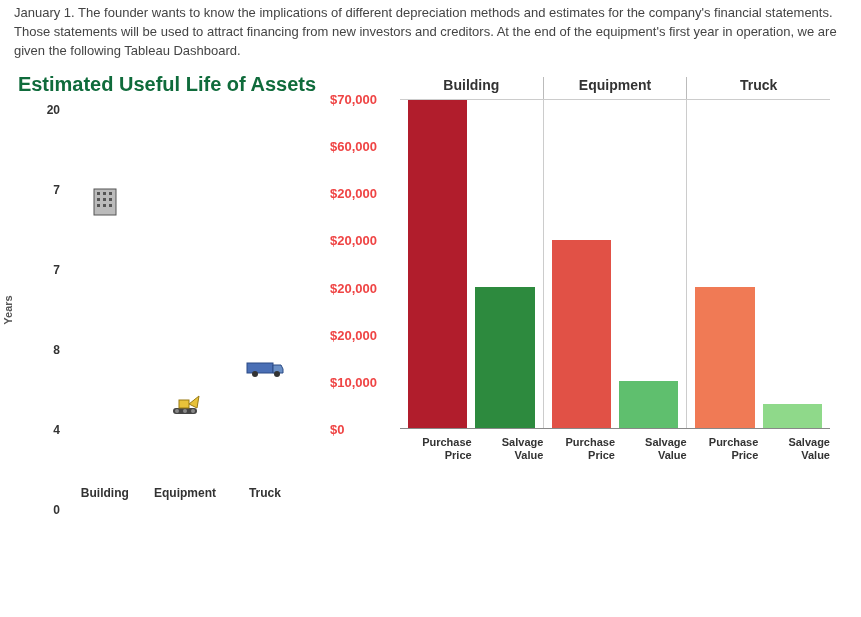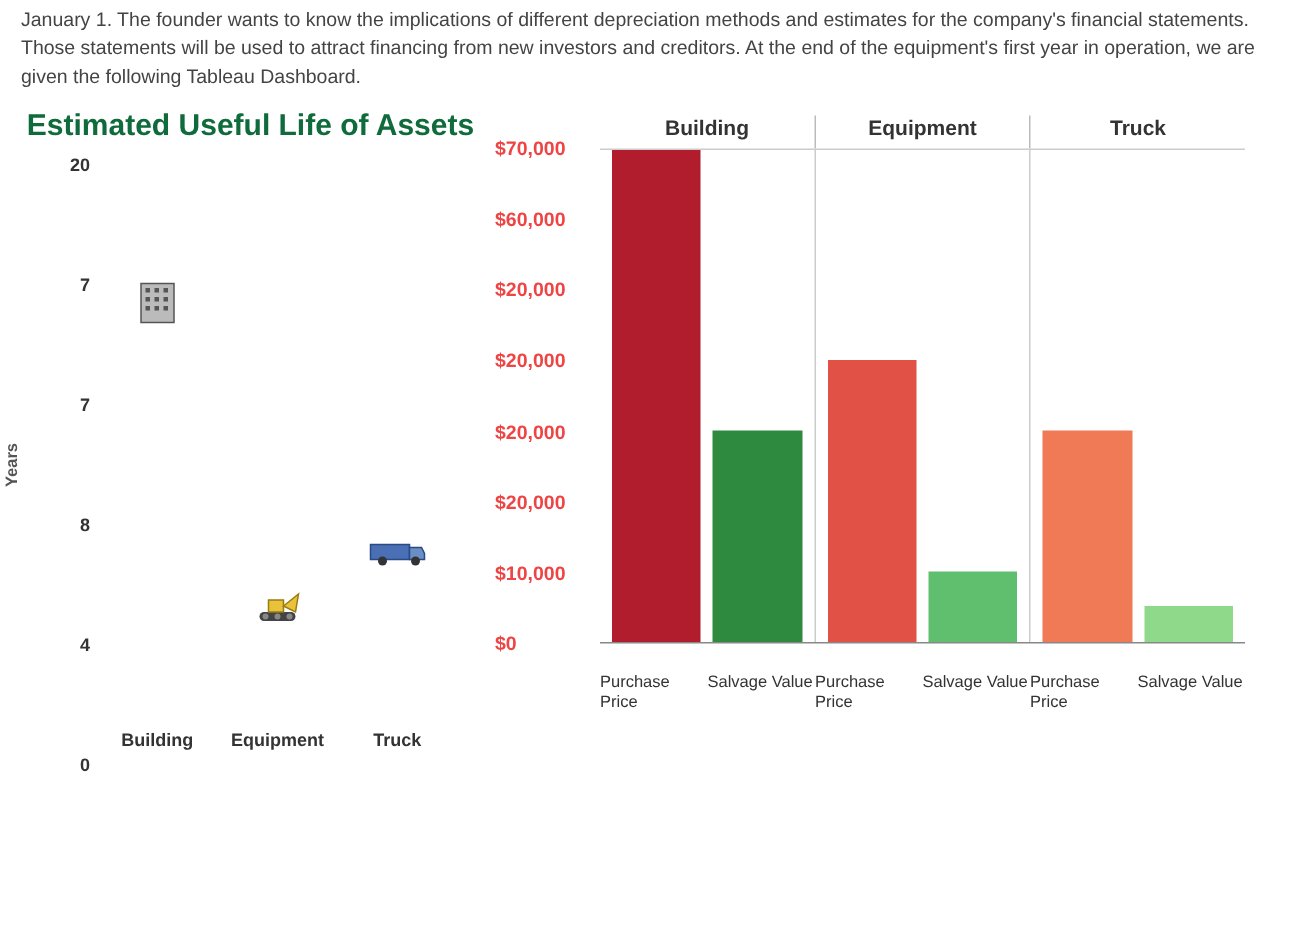--- a/index.html
+++ b/index.html
@@ -150,27 +150,26 @@
     top: 355px;
     right: 0;
     display: flex;
   }
   .bar-x-group {
     flex: 1;
     display: flex;
   }
   .bar-x-label {
     flex: 1;
-    text-align: left;
+    text-align: right;
     font-size: 11px;
-    font-weight: normal;
+    font-weight: bold;
     color: #333;
     line-height: 1.2;
     padding-top: 4px;
-    margin-top: 13px;
   }
 </style>
 </head>
 <body>
 
 <div class="intro">January 1. The founder wants to know the implications of different depreciation methods and estimates for the company's financial statements. Those statements will be used to attract financing from new investors and creditors. At the end of the equipment's first year in operation, we are given the following Tableau Dashboard.</div>
 
 <div class="dash">
 
   <div class="panel-left">

